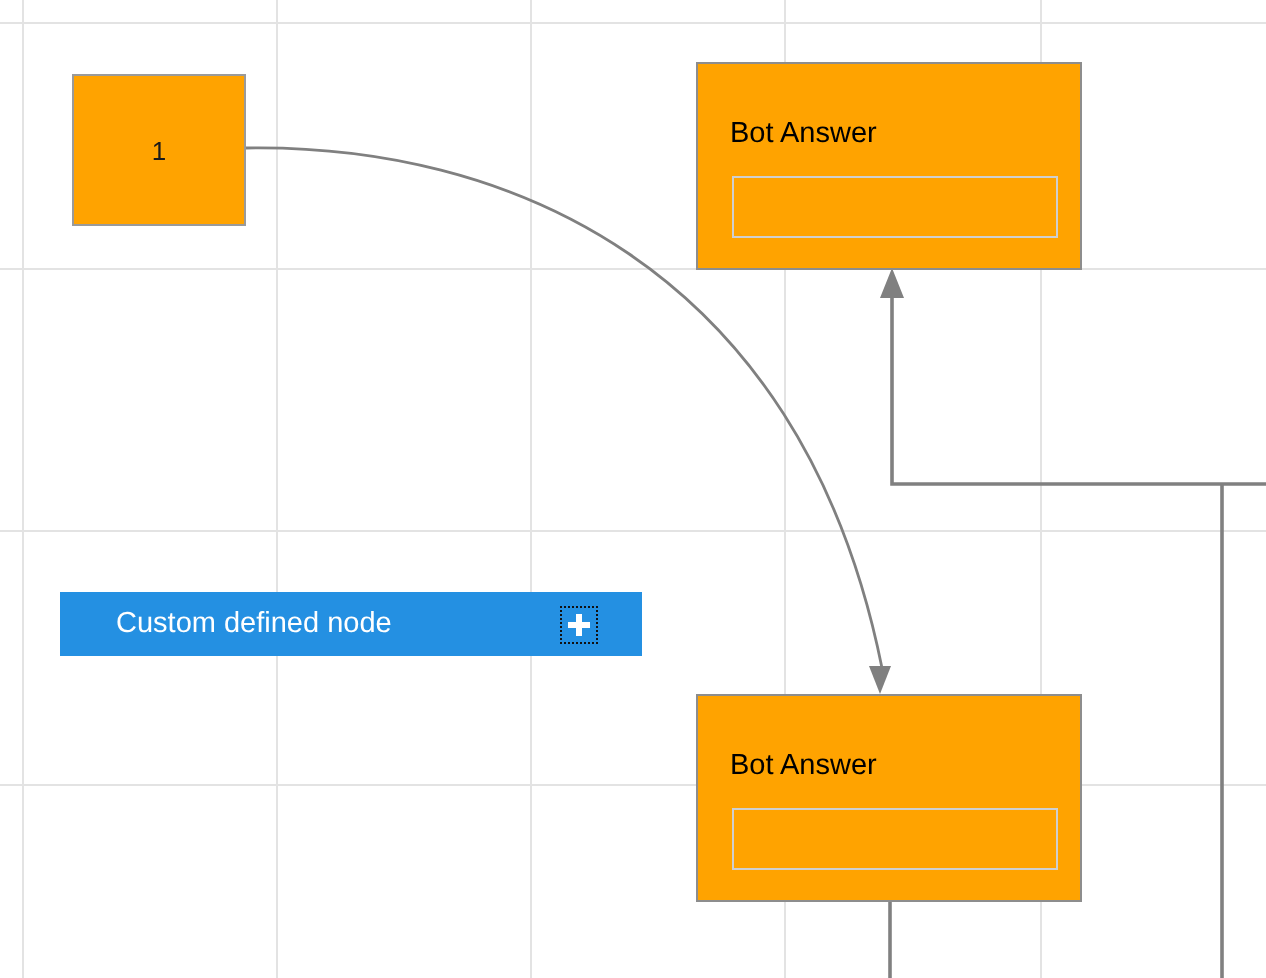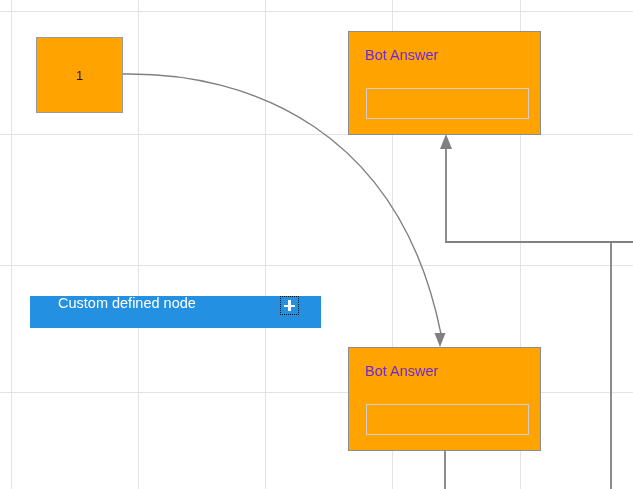--- a/index.html
+++ b/index.html
@@ -64,23 +64,23 @@
     line-height: 1;
   }
   .node-bot {
     background: #FFA300;
     border: 1px solid #8d8d8d;
     padding: 0;
   }
   .node-bot-title {
     position: absolute;
     left: 16px;
-    top: 16px;
+    top: 28px;
     font-size: 14.5px;
-    color: #6d28d9;
+    color: #000000;
     line-height: 1;
     white-space: nowrap;
   }
   .node-bot-slot {
     position: absolute;
     left: 17px;
     top: 56px;
     width: 163px;
     height: 31px;
     box-sizing: border-box;
@@ -89,21 +89,21 @@
   }
   
   .palette-bar {
     position: absolute;
     left: 30px;
     top: 296px;
     width: 291px;
     height: 32px;
     background: #2490E2;
     display: flex;
-    align-items: flex-start;
+    align-items: center;
     box-sizing: border-box;
     padding: 0 12px 0 28px;
   }
   .palette-bar-label {
     color: #ffffff;
     font-size: 14.5px;
     line-height: 1;
     flex: 1;
     white-space: nowrap;
   }

